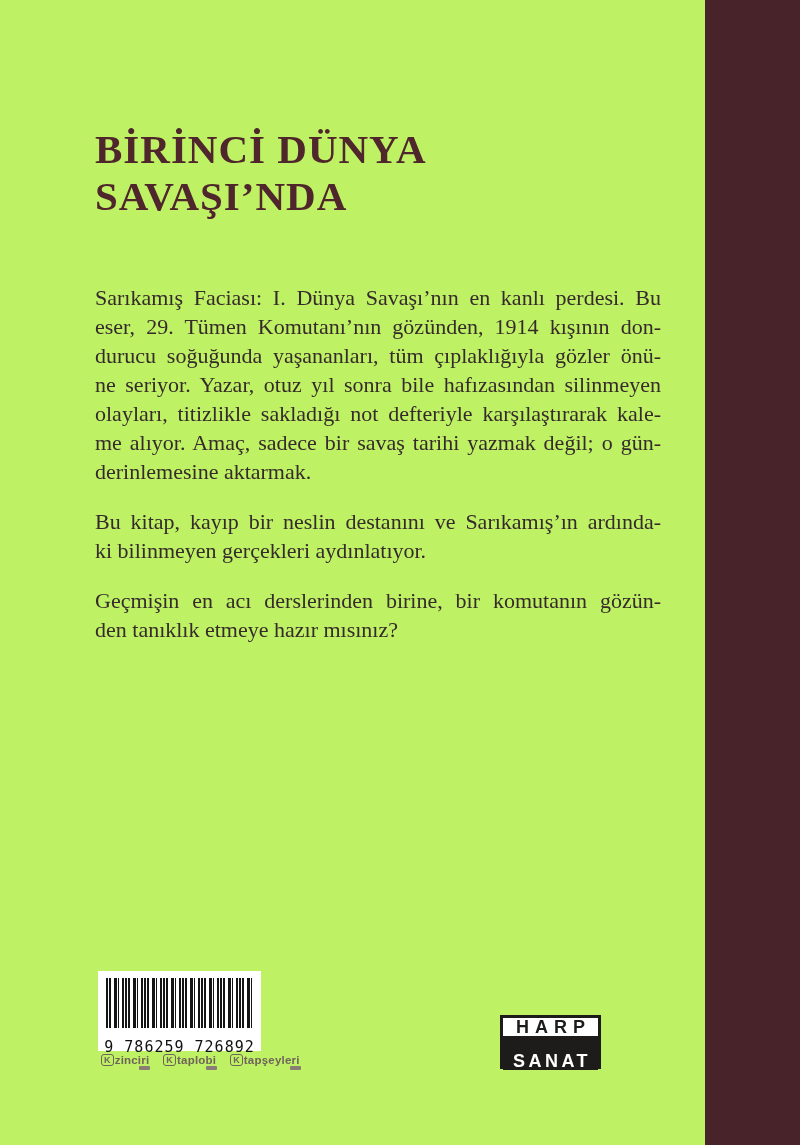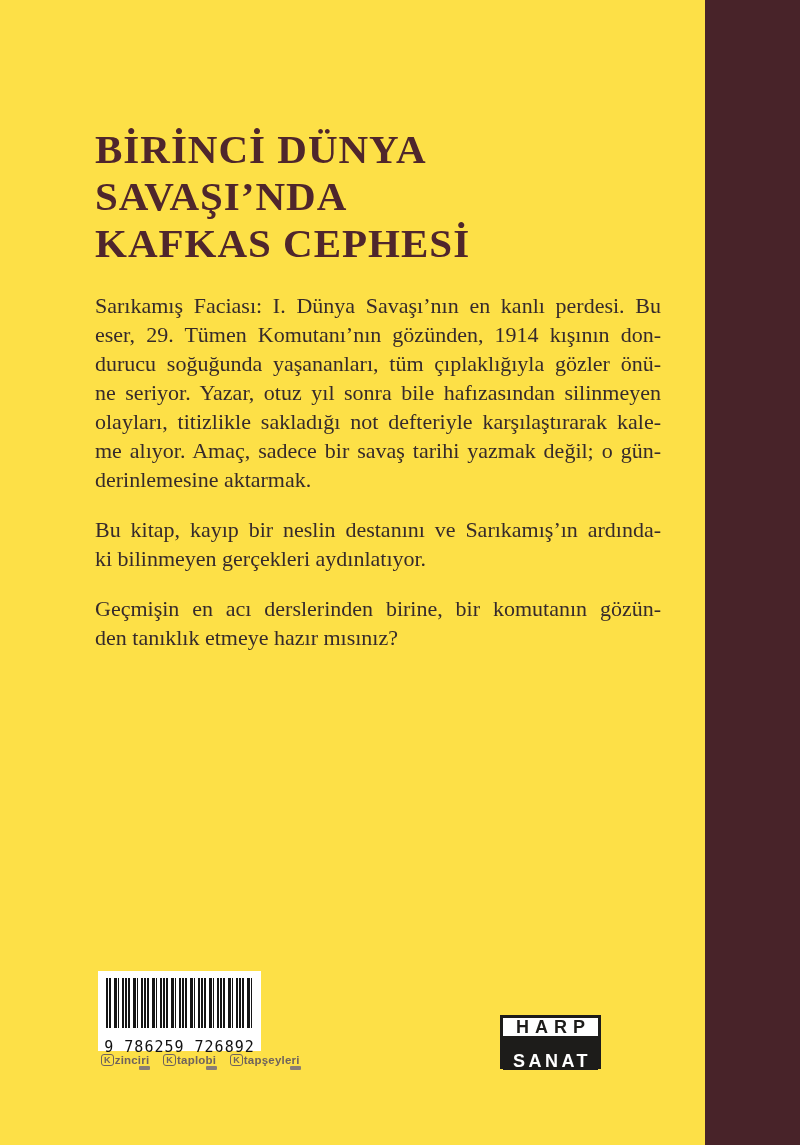--- a/index.html
+++ b/index.html
@@ -1,19 +1,19 @@
 <!DOCTYPE html>
 <html><head>
 <meta charset="utf-8">
 <style>
   html,body{margin:0;padding:0;background:#888;}
   .page{
     position:relative;
     width:800px;height:1145px;
-    background:#fde047;
+    background:#bef264;
     overflow:hidden;
     font-family:"Liberation Serif", serif;
   }
   .spine{
     position:absolute;
     left:705px;top:0;width:95px;height:1145px;
     background:#482329;
   }
   .title{
     position:absolute;
@@ -24,21 +24,21 @@
     line-height:47px;
     letter-spacing:1px;
   }
   .synopsis{
     position:absolute;
     left:95px;top:283px;width:566px;
     color:#362a2b;
     font-size:22px;
     line-height:29px;
   }
-  .para{margin:8px 0 21px 0;}
+  .para{margin:0 0 21px 0;}
   .line{white-space:nowrap;}
   .just{text-align:justify;text-align-last:justify;}
   .barcode-box{
     position:absolute;
     left:98px;top:971px;width:163px;height:80px;
     background:#ffffff;
     box-sizing:border-box;
     padding-top:7px;
   }
   .bars{
@@ -129,21 +129,20 @@
 </head>
 <body>
 
 <div class="page">
 
   <div class="spine"></div>
 
   <div class="title">
     <div class="title-line">BİRİNCİ DÜNYA</div>
     <div class="title-line">SAVAŞI’NDA</div>
-    <div class="title-line">KAFKAS CEPHESİ</div>
   </div>
 
   <div class="synopsis">
     <div class="para">
       <div class="line just">Sarıkamış Faciası: I. Dünya Savaşı’nın en kanlı perdesi. Bu</div>
       <div class="line just">eser, 29. Tümen Komutanı’nın gözünden, 1914 kışının don-</div>
       <div class="line just">durucu soğuğunda yaşananları, tüm çıplaklığıyla gözler önü-</div>
       <div class="line just">ne seriyor. Yazar, otuz yıl sonra bile hafızasından silinmeyen</div>
       <div class="line just">olayları, titizlikle sakladığı not defteriyle karşılaştırarak kale-</div>
       <div class="line just">me alıyor. Amaç, sadece bir savaş tarihi yazmak değil; o gün-</div>

